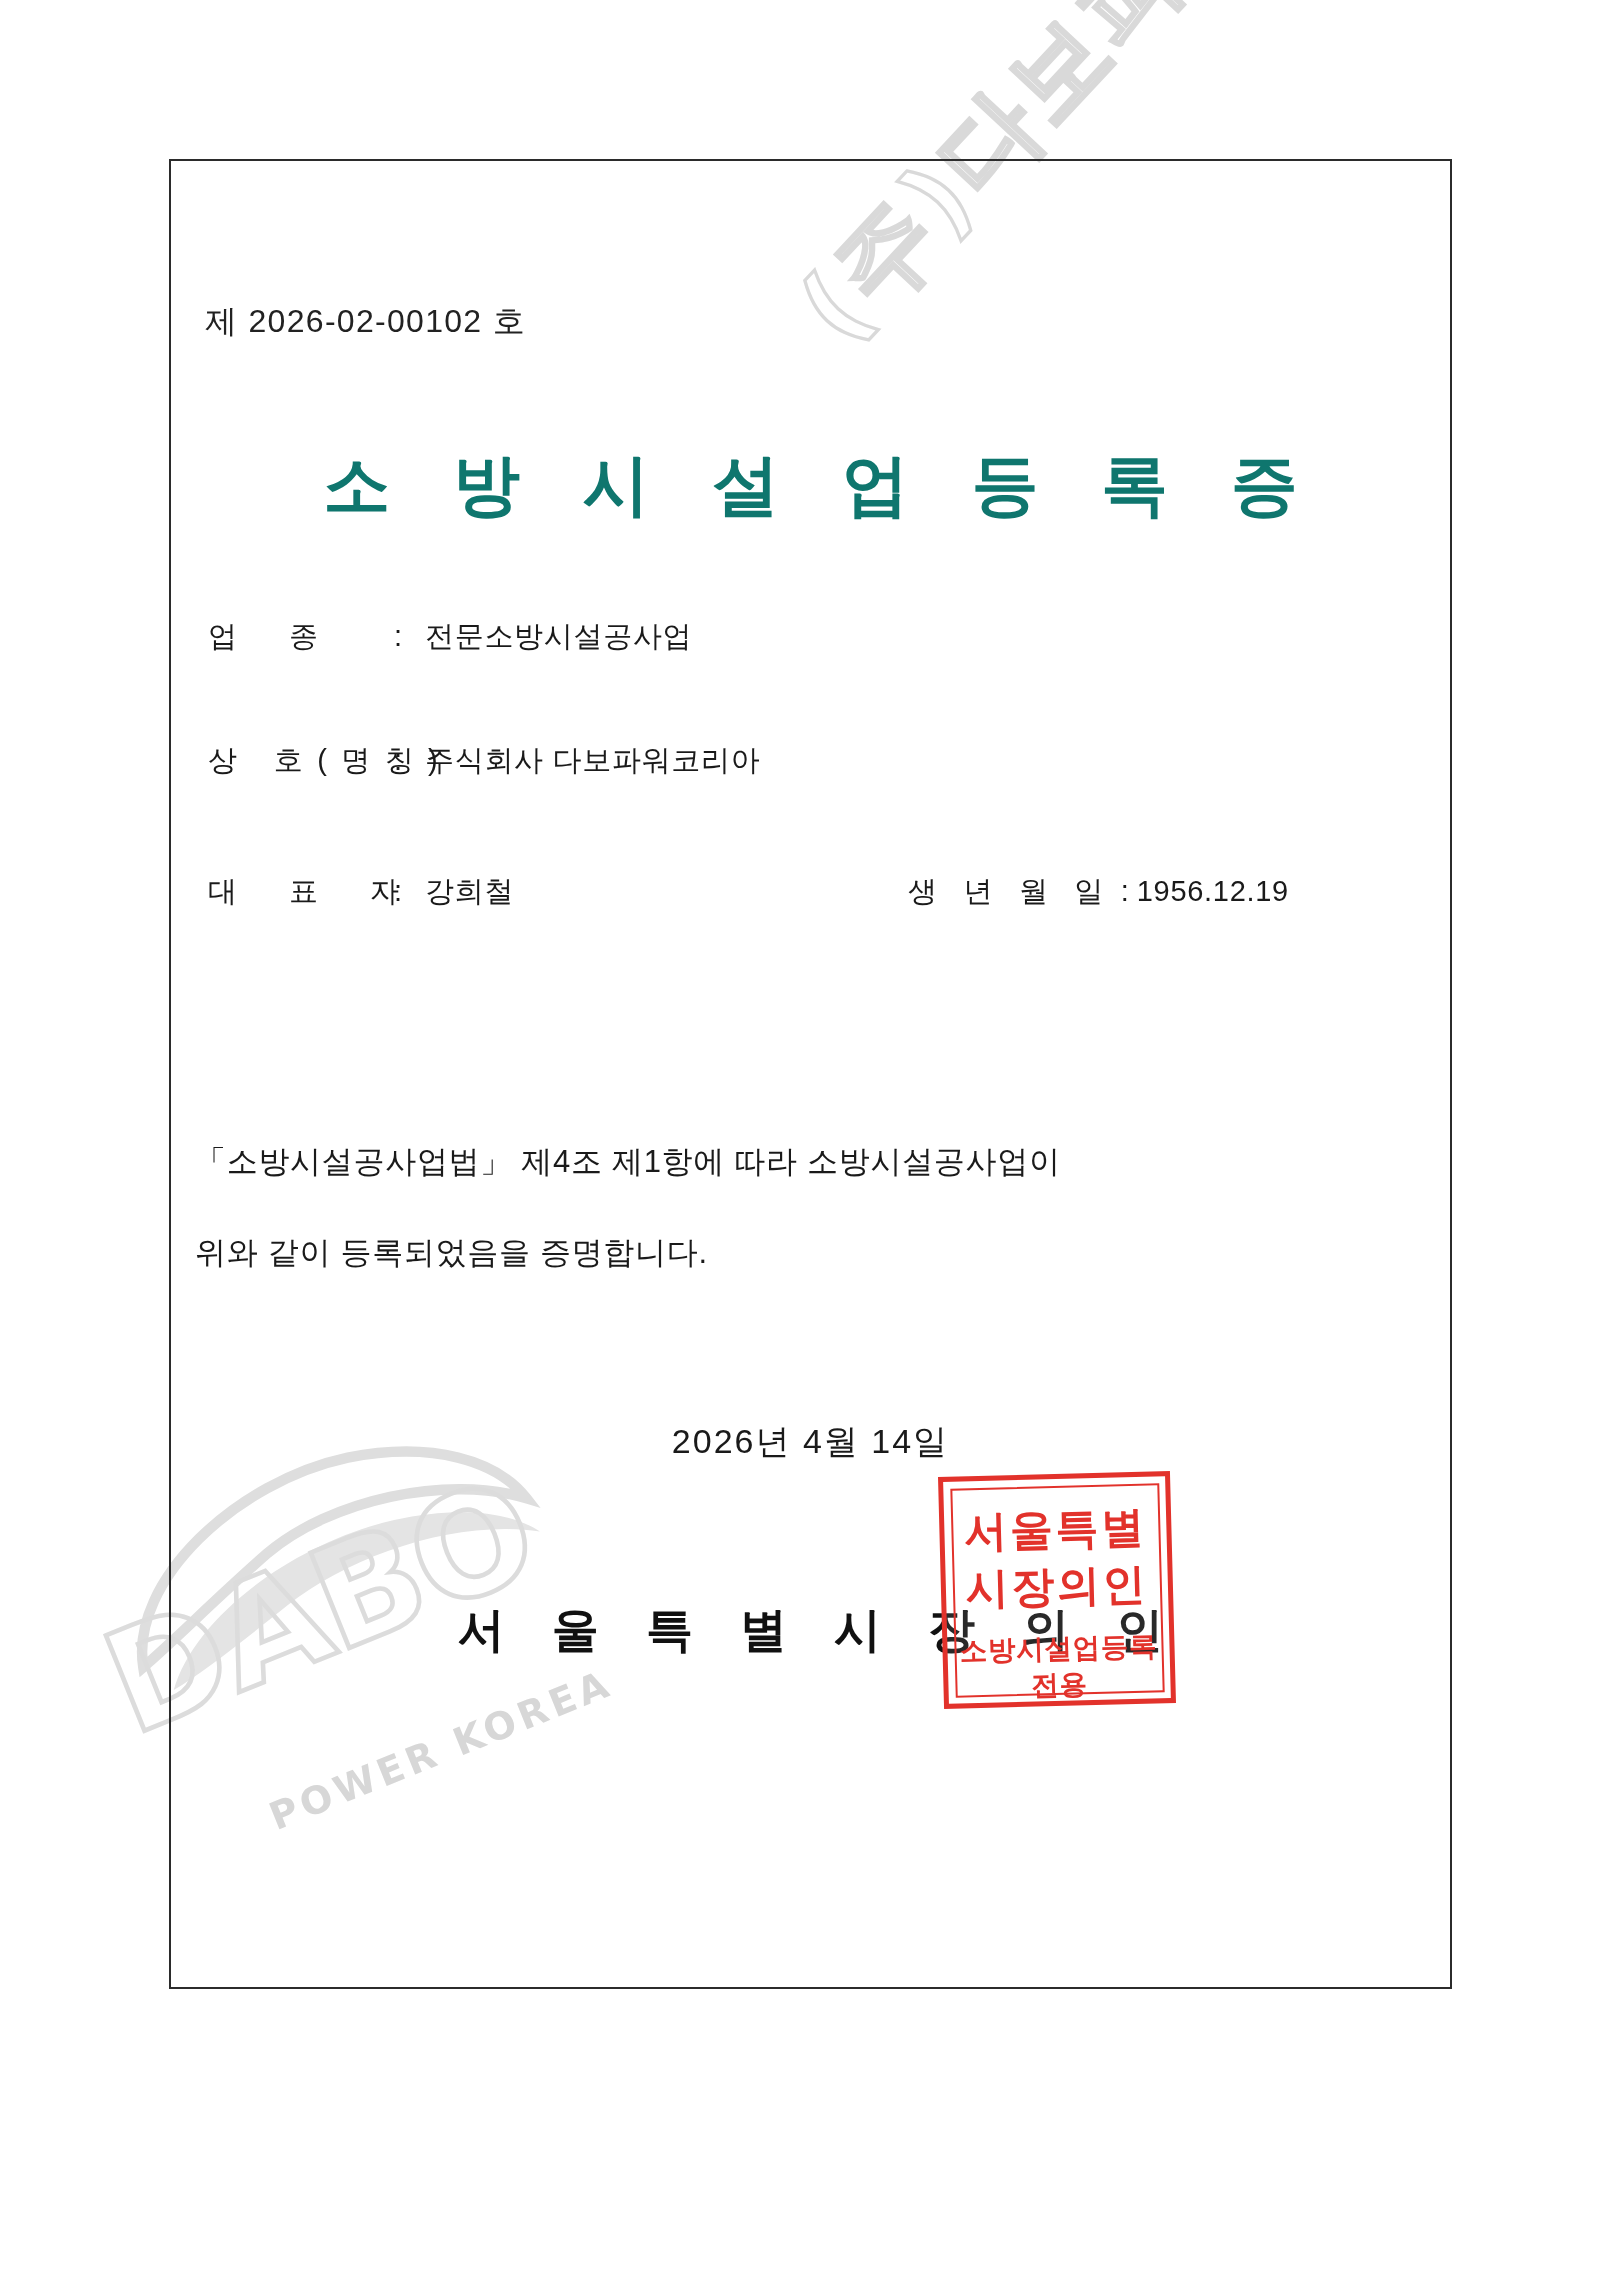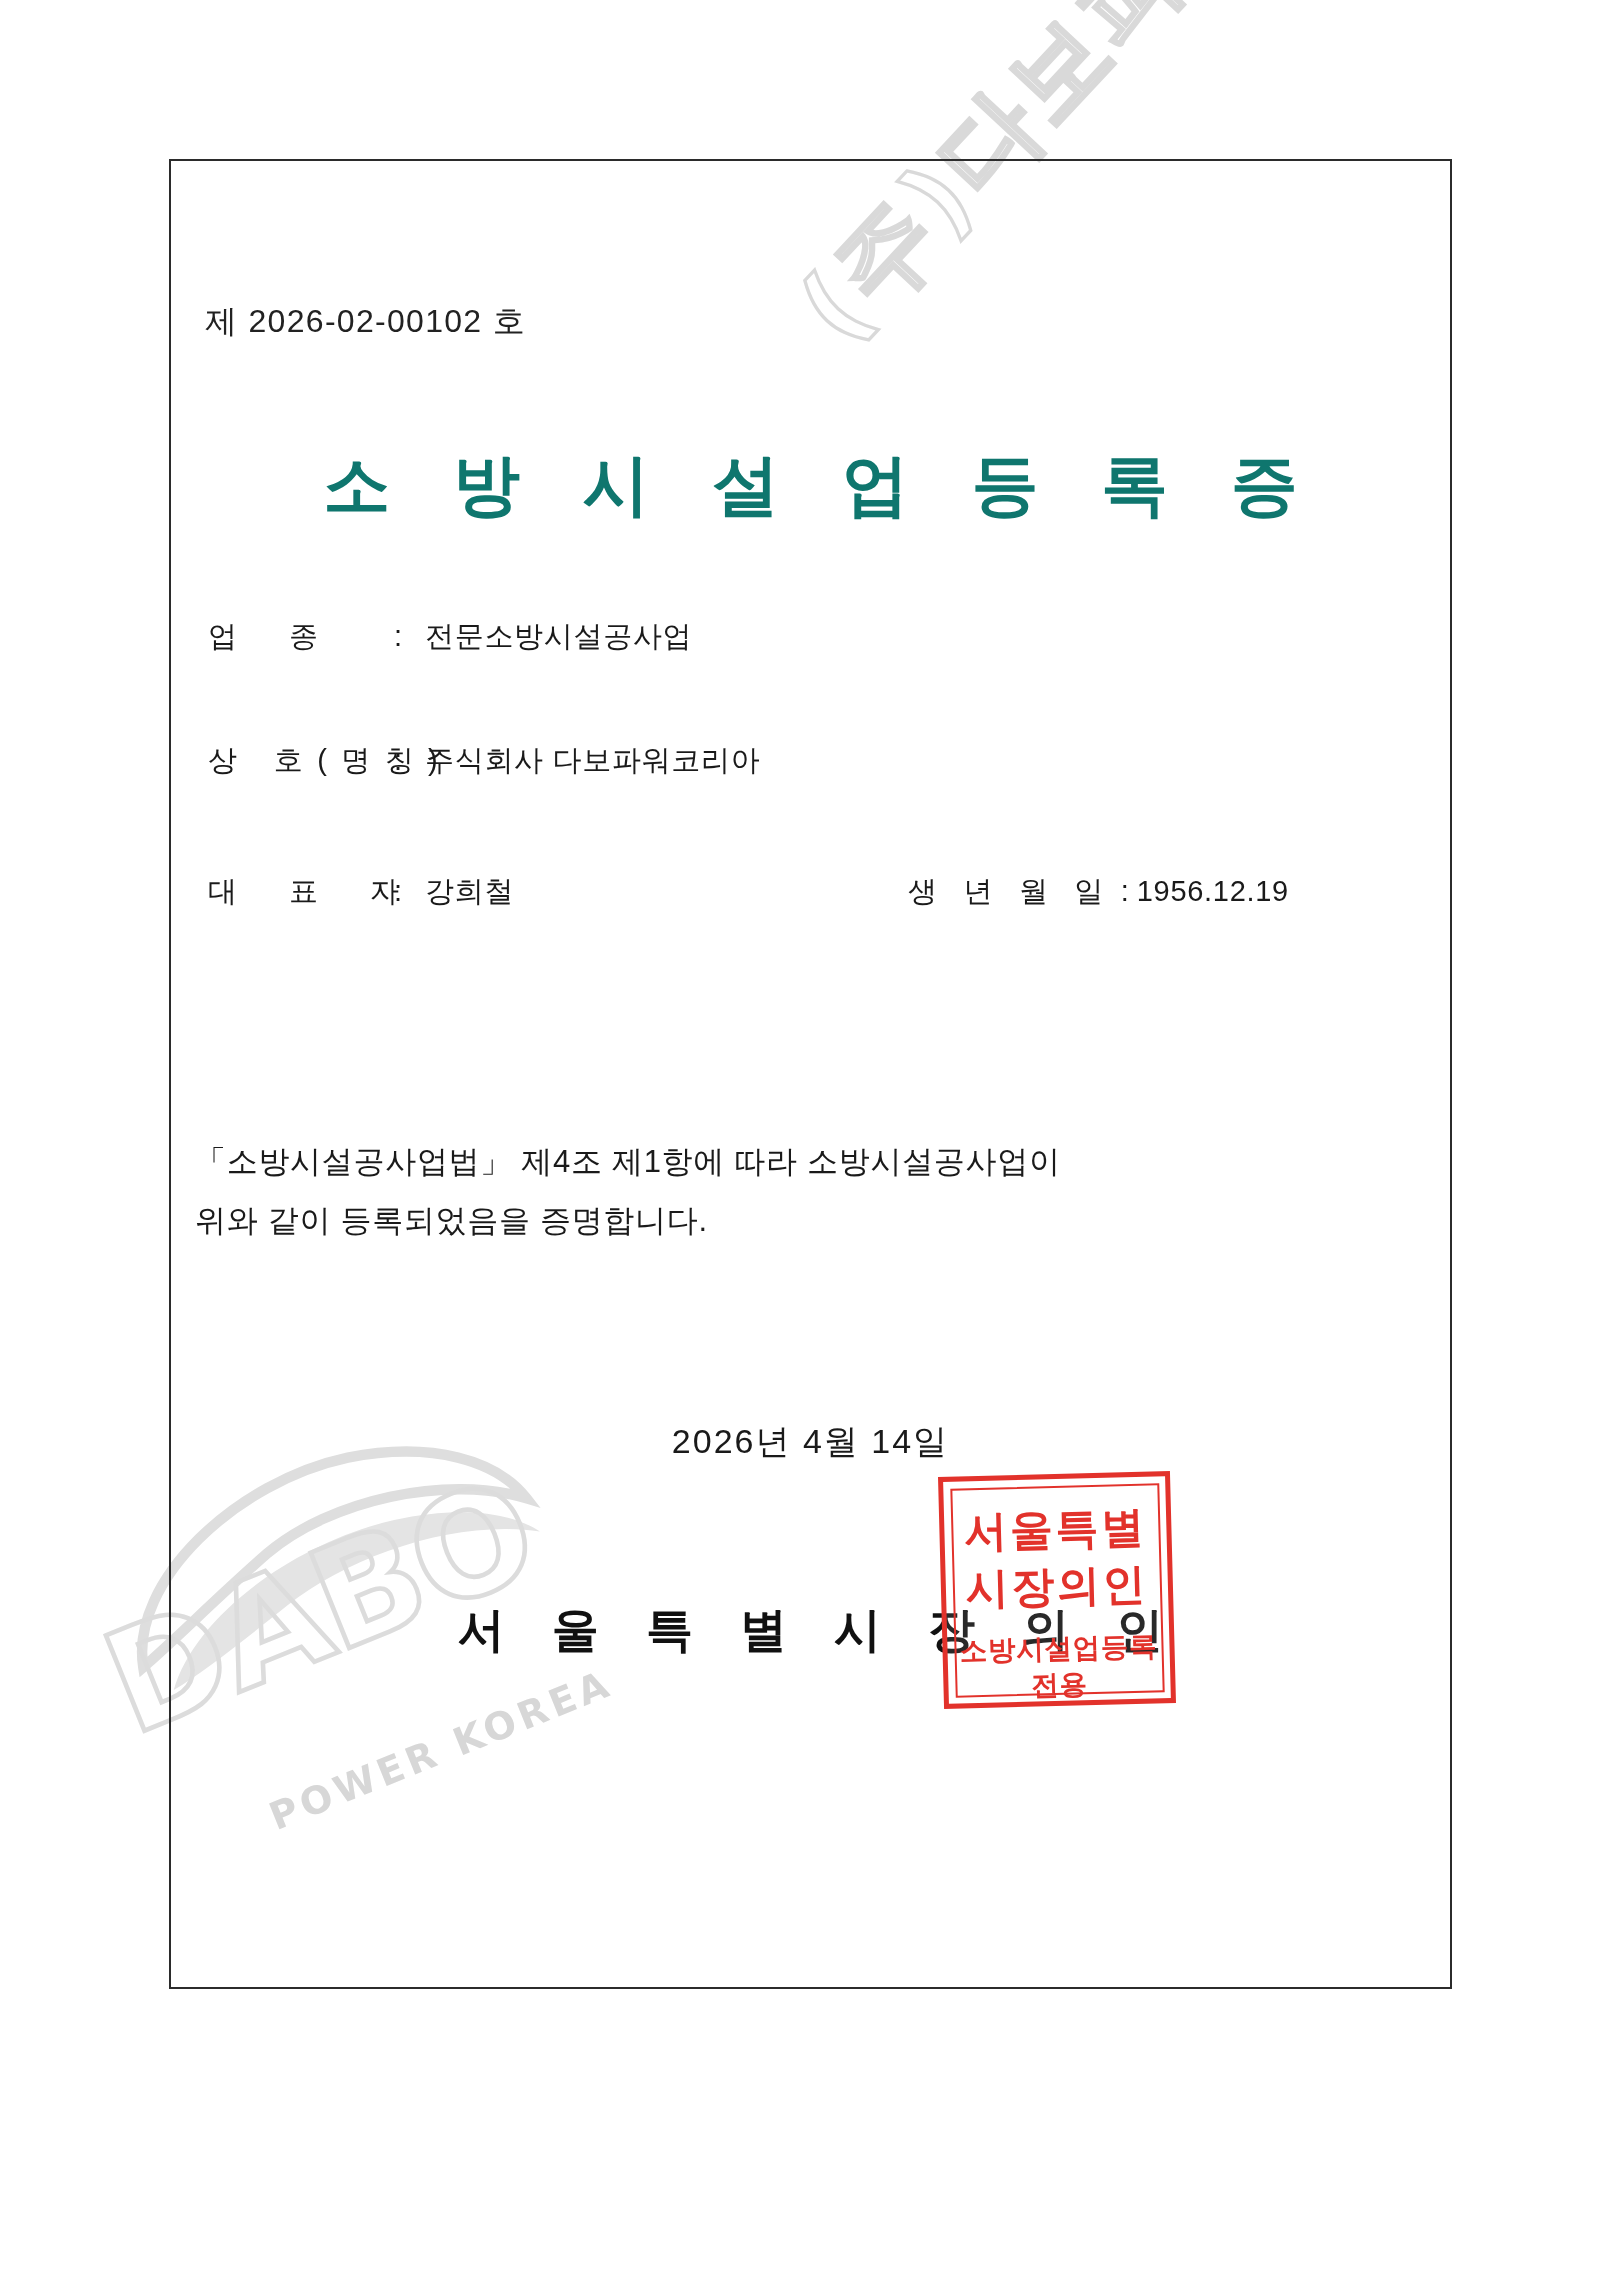--- a/index.html
+++ b/index.html
@@ -158,21 +158,21 @@
 
   .statement-line {
     position: absolute;
     left: 26px;
     font-size: 31px;
     letter-spacing: 0.7px;
     color: #1a1a1a;
     white-space: nowrap;
   }
   #statement-line-1 { top: 982px; }
-  #statement-line-2 { top: 1041px; }
+  #statement-line-2 { top: 1073px; }
 
   #issue-date {
     position: absolute;
     left: 0;
     top: 1260px;
     width: 1283px;
     text-align: center;
     font-size: 34px;
     letter-spacing: 2px;
     color: #1a1a1a;

